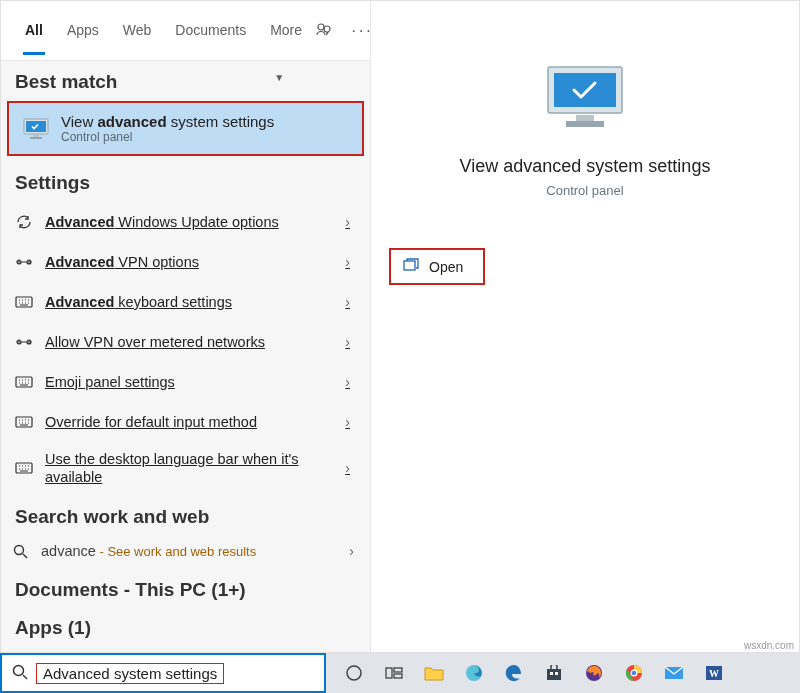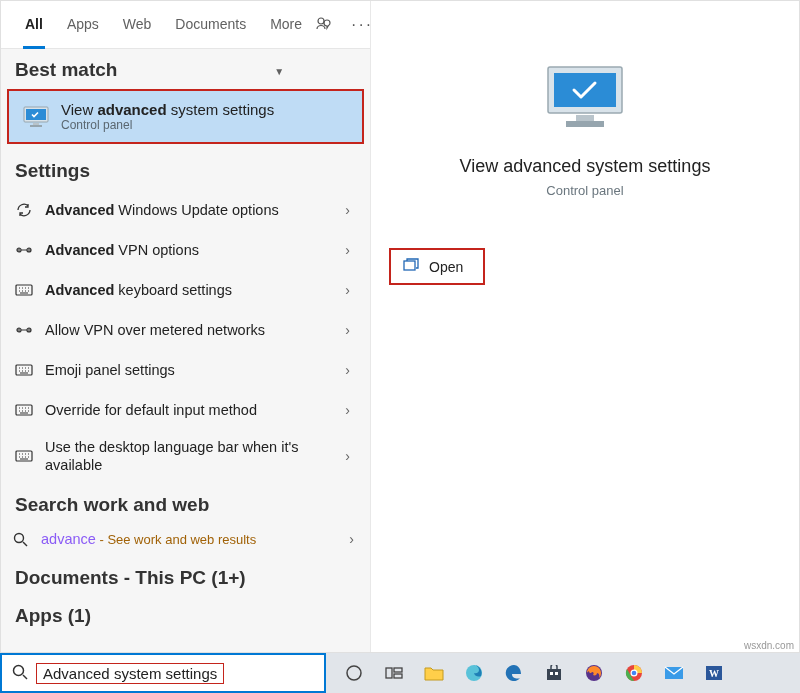--- a/index.html
+++ b/index.html
@@ -24,21 +24,21 @@
     width: 370px;
     background: #f6f6f6;
     border-right: 1px solid #e8e8e8;
     display: flex;
     flex-direction: column;
     overflow: hidden;
   }
   .tabs {
     display: flex;
     align-items: center;
-    height: 48px;
+    height: 60px;
     padding: 0 12px;
     background: #fff;
     border-bottom: 1px solid #e6e6e6;
   }
   .tab {
     padding: 0 12px;
     height: 48px;
     line-height: 46px;
     font-size: 14px;
     color: #616161;
@@ -85,38 +85,39 @@
   .bm-sub { font-size: 12px; color: #5a6770; }
 
   .settings-list { padding: 2px 4px; }
   .setting-row {
     display: flex;
     align-items: center;
     gap: 12px;
     padding: 8px 10px 8px 10px;
     min-height: 40px;
     cursor: pointer;
+    text-decoration: underline;
   }
   .set-icon {
     width: 18px; height: 18px;
     color: #444;
     flex-shrink: 0;
     display: flex; align-items: center; justify-content: center;
   }
   .set-text { flex: 1; font-size: 14.5px; color: #222; line-height: 1.25; }
   .set-text b { font-weight: 600; }
   .chevron { color: #666; font-size: 14px; padding: 0 6px; }
 
   .sww-row {
     display: flex;
     align-items: center;
     gap: 12px;
     padding: 8px 10px;
   }
-  .sww-kw { color: #8b5cf6; }
+  .sww-kw { color: #404040; }
   .sww-hint { color: #a16207; font-size: 13px; }
 
   .right-col {
     flex: 1;
     background: #fff;
     position: relative;
   }
   .preview-wrap {
     display: flex;
     flex-direction: column;

